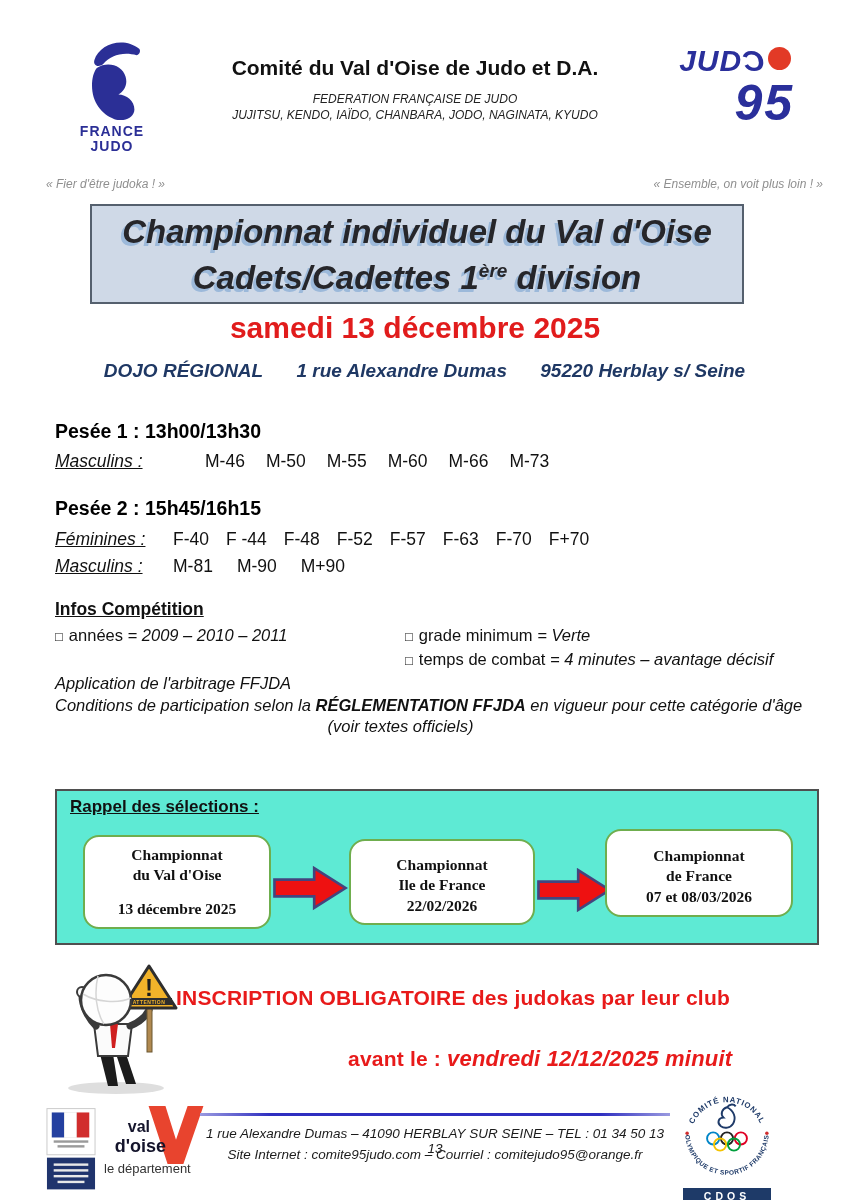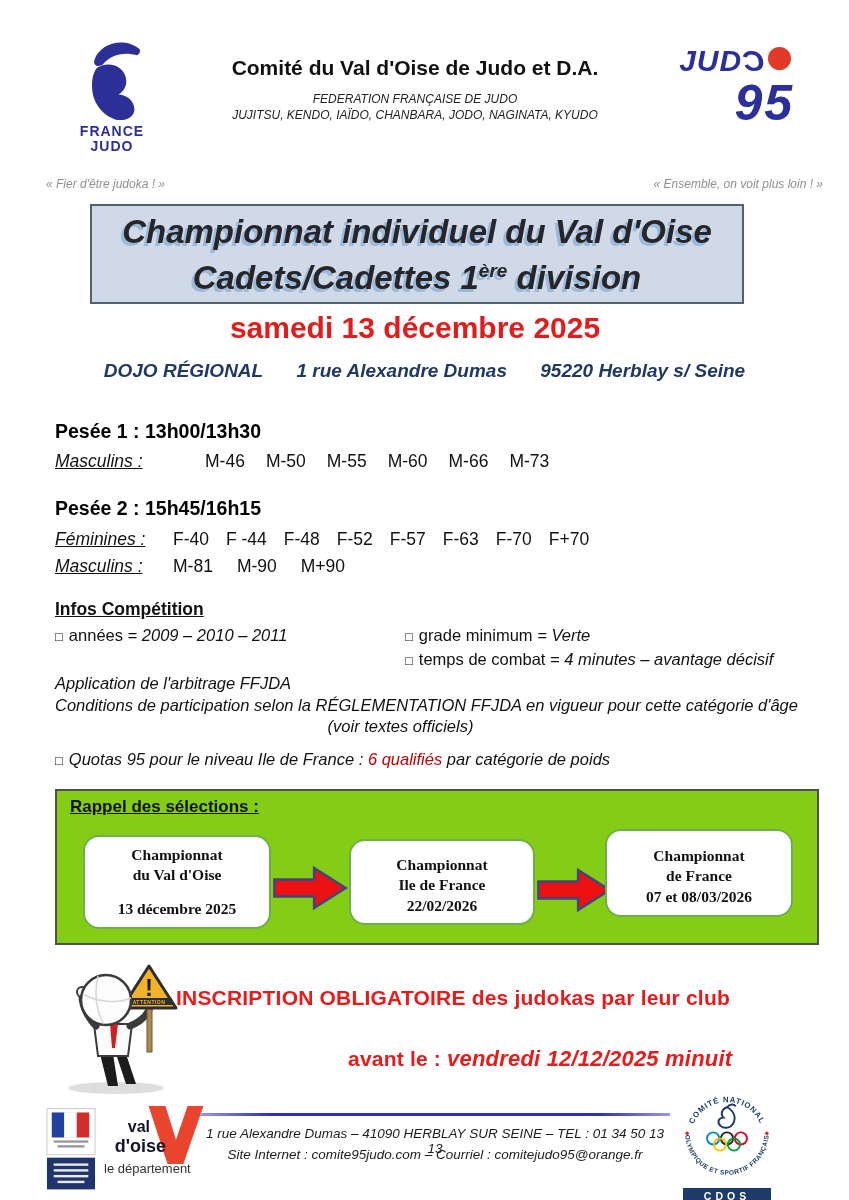--- a/index.html
+++ b/index.html
@@ -35,26 +35,26 @@
   
   .sec-h{font-size:19.5px;font-weight:800;color:#000;}
   .wrow{display:flex;align-items:baseline;font-size:17.5px;}
   .wlabel{width:118px;font-style:italic;text-decoration:underline;}
   .cats{display:flex;}
   .g21{gap:21px;margin-left:32px;} .g17{gap:17px;} .g24{gap:24px;}
 
   
   .infos-h{font-size:17.5px;font-weight:800;text-decoration:underline;}
   .info-line{font-size:16.5px;}
-  .b{font-weight:400;} .i{font-style:italic;} .bi{font-weight:400;font-style:italic;text-align:center;}
+  .b{font-weight:400;} .i{font-style:italic;} .bi{font-weight:700;font-style:italic;text-align:center;}
   .red{color:#c00000;}
   .bullet{font-size:13px;margin-right:6px;}
 
   
-  .sel-panel{left:55px;top:789px;width:764px;height:156px;background:#84cc16;border:2px solid #4f4f4f;box-sizing:border-box;}
+  .sel-panel{left:55px;top:789px;width:764px;height:156px;background:#5eead4;border:2px solid #4f4f4f;box-sizing:border-box;}
   .sel-h{left:13px;top:6px;font-size:17px;font-weight:800;text-decoration:underline;}
   .sel-box{background:#fff;border:2px solid #6fae4e;border-radius:16px;text-align:center;
            font-family:"Liberation Serif",serif;font-weight:700;font-size:15.5px;line-height:1.32;box-sizing:border-box;}
   .sp{height:13px;}
 
   
   .ins{color:#e81a1a;font-size:21px;font-weight:700;letter-spacing:.2px;}
   .ins-date{font-style:italic;font-weight:800;font-size:22px;}
 
   
@@ -161,23 +161,20 @@
   <div class="abs info-line" style="left:405px;top:650px;">
     <span class="bullet">□</span><span class="b">temps de combat</span>
     <span class="i">= 4 minutes – avantage décisif</span>
   </div>
   <div class="abs info-line i" style="left:55px;top:674px;">Application de l'arbitrage FFJDA</div>
   <div class="abs info-line i" style="left:55px;top:696px;width:770px;">
     <span>Conditions de participation selon la </span><span class="bi">RÉGLEMENTATION FFJDA</span><span> en vigueur pour cette catégorie d'âge</span>
   </div>
   <div class="abs info-line i" style="left:0;top:717px;width:801px;text-align:center;">(voir textes officiels)</div>
 
-  <div class="abs info-line" style="left:55px;top:750px;">
-    <span class="bullet">□</span><span class="bi">Quotas 95</span><span class="i"> pour le niveau Ile de France : </span><span class="bi red">6 qualifiés</span><span class="i"> par catégorie de poids</span>
-  </div>
 
   <div class="abs sel-panel">
     <div class="abs sel-h">Rappel des sélections :</div>
 
     <div class="abs sel-box" style="left:26px;top:44px;width:188px;height:94px;padding-top:8px;">
       <div>Championnat</div>
       <div>du Val d'Oise</div>
       <div class="sp"></div>
       <div>13 décembre 2025</div>
     </div>

